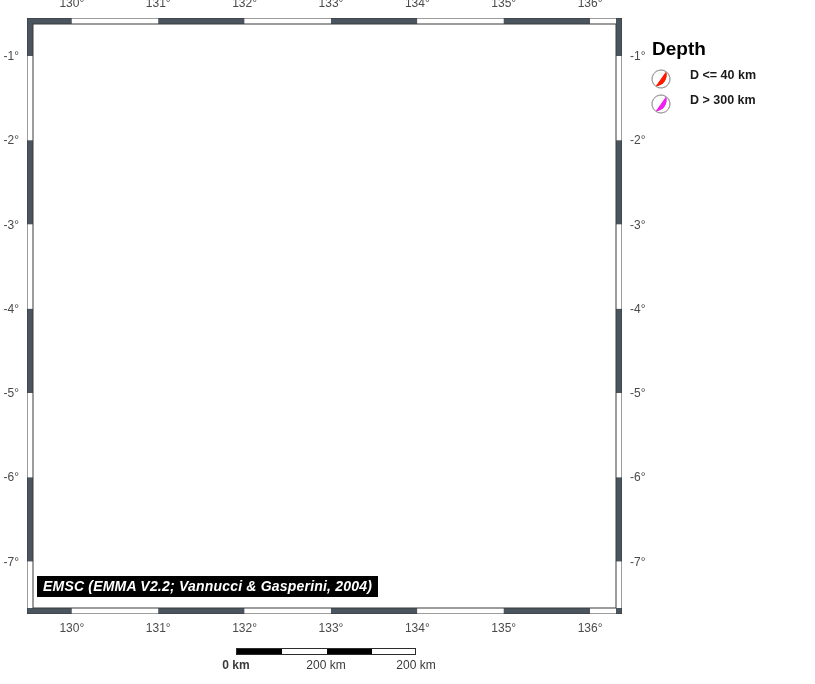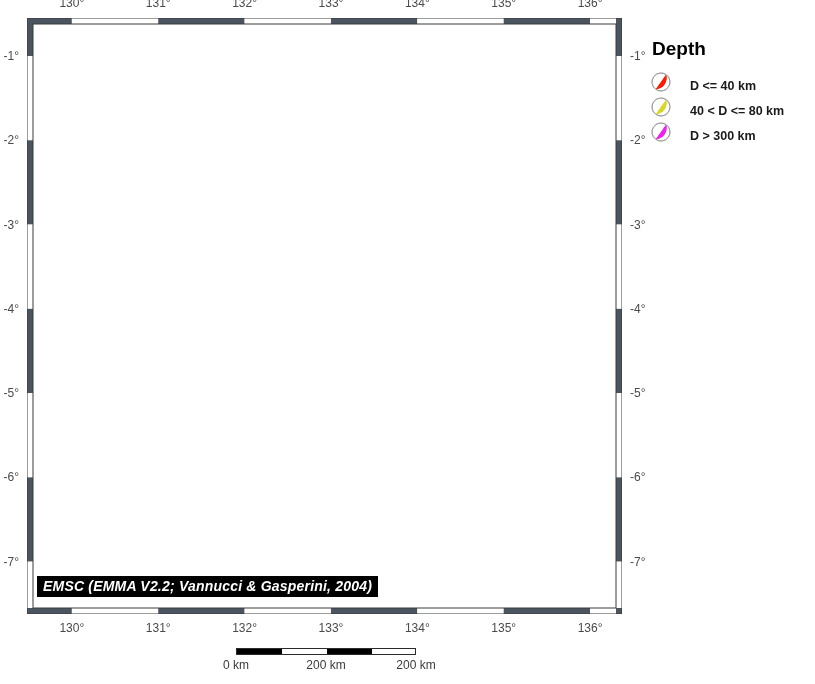--- a/index.html
+++ b/index.html
@@ -110,21 +110,21 @@
     width: 160px;
   }
   #legend-title {
     font-size: 19px;
     font-weight: bold;
     color: #000000;
     margin: 16px 0 8px 2px;
   }
   .legend-row {
     display: flex;
-    align-items: flex-end;
+    align-items: flex-start;
     height: 25px;
   }
   .legend-swatch {
     width: 22px; height: 22px;
     flex: 0 0 22px;
     margin-right: 18px;
   }
   .legend-text {
     font-size: 12.5px;
     font-weight: bold;
@@ -882,21 +882,21 @@
     </div>
 
   <div id="caption">EMSC (EMMA V2.2; Vannucci &amp; Gasperini, 2004)</div>
 
   <div id="scalebar">
     <div class="bar" id="scalebar-bar">
         <div class="seg" style="left: 0px; width: 45px;"></div>
         <div class="seg" style="left: 90px; width: 45px;"></div>
       </div>
     <div class="ticklabels" id="scalebar-labels">
-        <span style="left: 0px;">0 km</span>
+        <span style="left: 0px; font-weight: bold;">0 km</span>
         <span style="left: 90px;">200 km</span>
         <span style="left: 180px; text-align: right;">200 km</span>
       </div>
   </div>
 
   <div id="legend">
     <div id="legend-title">Depth</div>
     <div id="legend-rows">
         <div class="legend-row">
           <div class="legend-swatch"><svg width="22" height="22" viewBox="0 0 22 22">
@@ -906,31 +906,20 @@
                 <path d="M0,9 A 11.700000000000001,11.700000000000001 0 0 1 0,-9 L0,0 Z" fill="#ff1a00" transform="rotate(180)"></path>
                 <circle r="9" fill="none" stroke="#8c8c8c" stroke-width="0.72"></circle>
               </g>
             </svg></div>
           <div class="legend-text">D &lt;= 40 km</div>
         </div>
         <div class="legend-row">
           <div class="legend-swatch"><svg width="22" height="22" viewBox="0 0 22 22">
               <g transform="translate(11,11) rotate(35)">
                 <circle r="9" fill="#ffffff" stroke="#9a9a9a" stroke-width="0.6300000000000001"></circle>
-                <path d="M0,-9 A 11.700000000000001,11.700000000000001 0 0 1 0,9 L0,0 Z" fill="#d8d820"></path>
-                <path d="M0,9 A 11.700000000000001,11.700000000000001 0 0 1 0,-9 L0,0 Z" fill="#d8d820" transform="rotate(180)"></path>
-                <circle r="9" fill="none" stroke="#8c8c8c" stroke-width="0.72"></circle>
-              </g>
-            </svg></div>
-          <div class="legend-text">40 &lt; D &lt;= 80 km</div>
-        </div>
-        <div class="legend-row">
-          <div class="legend-swatch"><svg width="22" height="22" viewBox="0 0 22 22">
-              <g transform="translate(11,11) rotate(35)">
-                <circle r="9" fill="#ffffff" stroke="#9a9a9a" stroke-width="0.6300000000000001"></circle>
                 <path d="M0,-9 A 11.700000000000001,11.700000000000001 0 0 1 0,9 L0,0 Z" fill="#f020f0"></path>
                 <path d="M0,9 A 11.700000000000001,11.700000000000001 0 0 1 0,-9 L0,0 Z" fill="#f020f0" transform="rotate(180)"></path>
                 <circle r="9" fill="none" stroke="#8c8c8c" stroke-width="0.72"></circle>
               </g>
             </svg></div>
           <div class="legend-text">D &gt; 300 km</div>
         </div>
       </div>
   </div>
 

